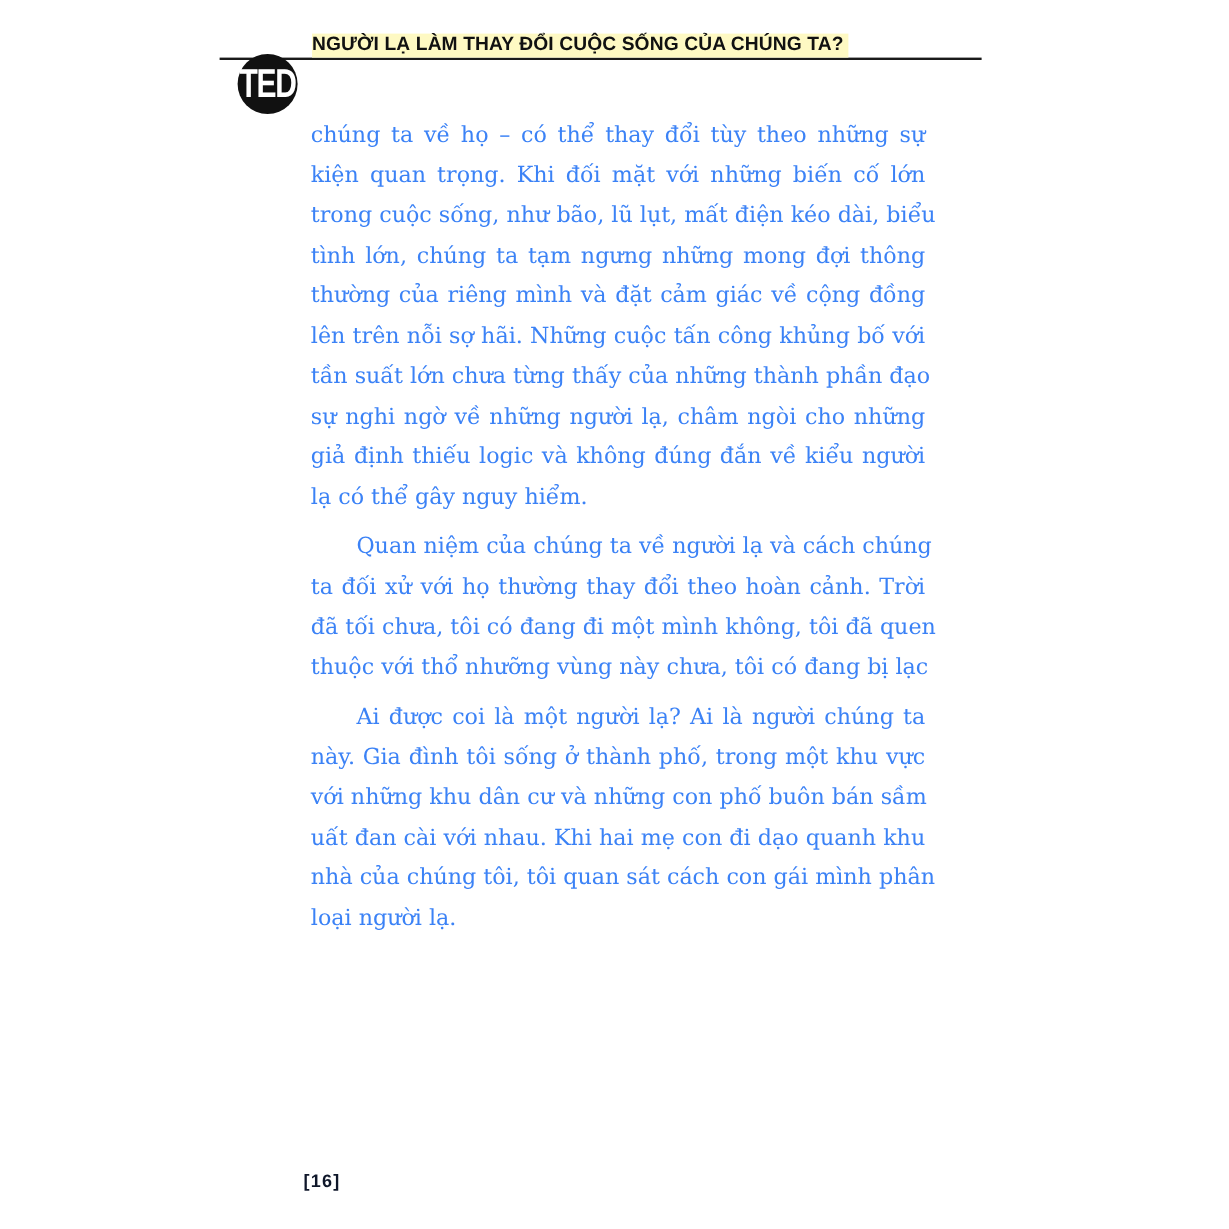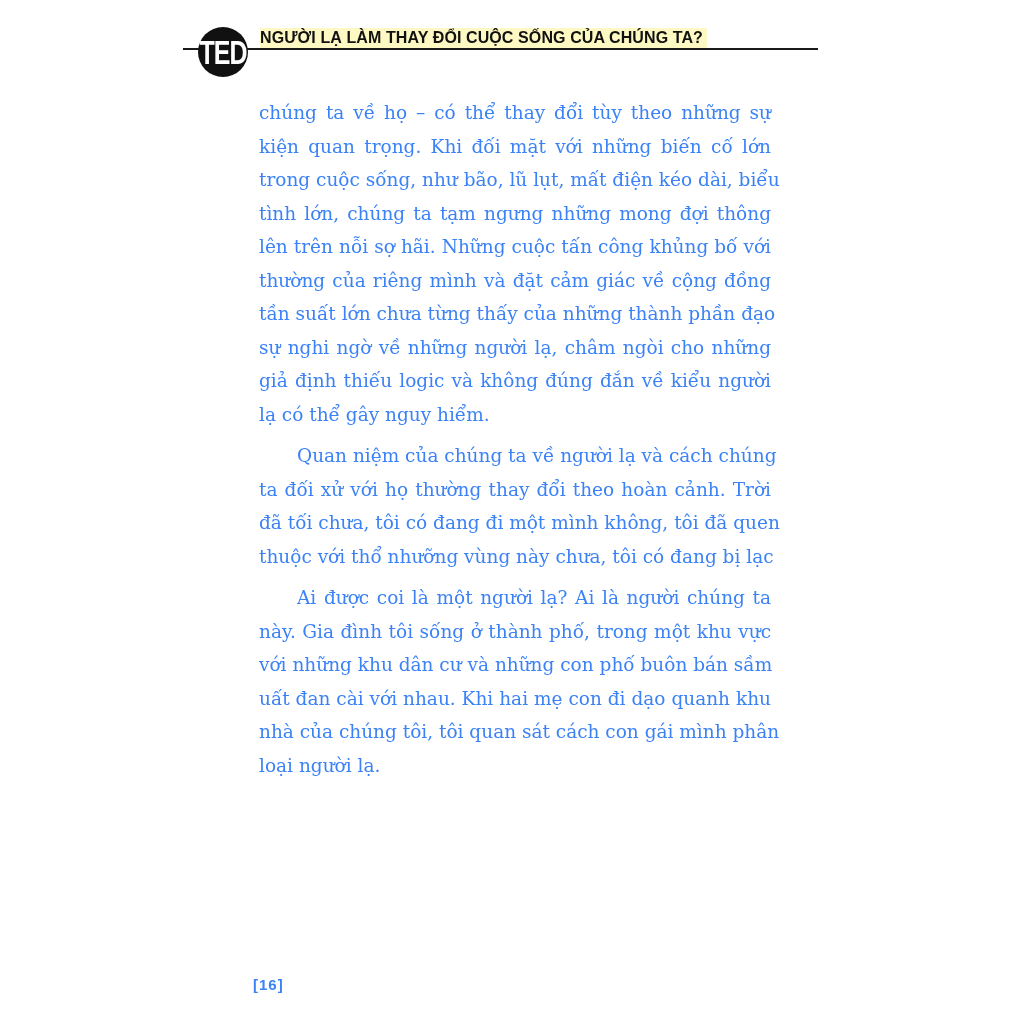--- a/index.html
+++ b/index.html
@@ -28,21 +28,21 @@
       position: absolute;
       left: 183px;
       top: 48px;
       width: 635px;
       height: 2px;
       background: #1a1a1a;
     }
     .ted-logo {
       position: absolute;
       left: 198px;
-      top: 27px;
+      top: 45px;
       width: 50px;
       height: 50px;
       border-radius: 50%;
       background: #111111;
       display: flex;
       align-items: center;
       justify-content: center;
     }
     .ted-logo span {
       color: #ffffff;
@@ -94,21 +94,21 @@
     .para-gap {
       height: 8px;
     }
     .page-number {
       position: absolute;
       left: 253px;
       top: 976px;
       font-family: "Liberation Sans", sans-serif;
       font-weight: bold;
       font-size: 15px;
-      color: #3b82f6;
+      color: #0f172a;
       letter-spacing: 1px;
     }
   </style>
 </head>
 <body>
 
 <div class="page">
 
   <div class="header">
     <div class="header-rule"></div>
@@ -118,22 +118,22 @@
     <div class="header-title">NGƯỜI LẠ LÀM THAY ĐỔI CUỘC SỐNG CỦA CHÚNG TA?</div>
   </div>
 
   <div class="body-text">
 
     <div>
       <span class="line">chúng ta về họ – có thể thay đổi tùy theo những sự</span>
       <span class="line">kiện quan trọng. Khi đối mặt với những biến cố lớn</span>
       <span class="line">trong cuộc sống, như bão, lũ lụt, mất điện kéo dài, biểu</span>
       <span class="line">tình lớn, chúng ta tạm ngưng những mong đợi thông</span>
+      <span class="line">thường của riêng mình và đặt cảm giác về cộng đồng</span>
       <span class="line">lên trên nỗi sợ hãi. Những cuộc tấn công khủng bố với</span>
-      <span class="line">thường của riêng mình và đặt cảm giác về cộng đồng</span>
       <span class="line">tần suất lớn chưa từng thấy của những thành phần đạo</span>
       <span class="line">sự nghi ngờ về những người lạ, châm ngòi cho những</span>
       <span class="line">giả định thiếu logic và không đúng đắn về kiểu người</span>
       <span class="line last">lạ có thể gây nguy hiểm.</span>
     </div>
 
     <div class="para-gap"></div>
 
     <div>
       <span class="line indent">Quan niệm của chúng ta về người lạ và cách chúng</span>

